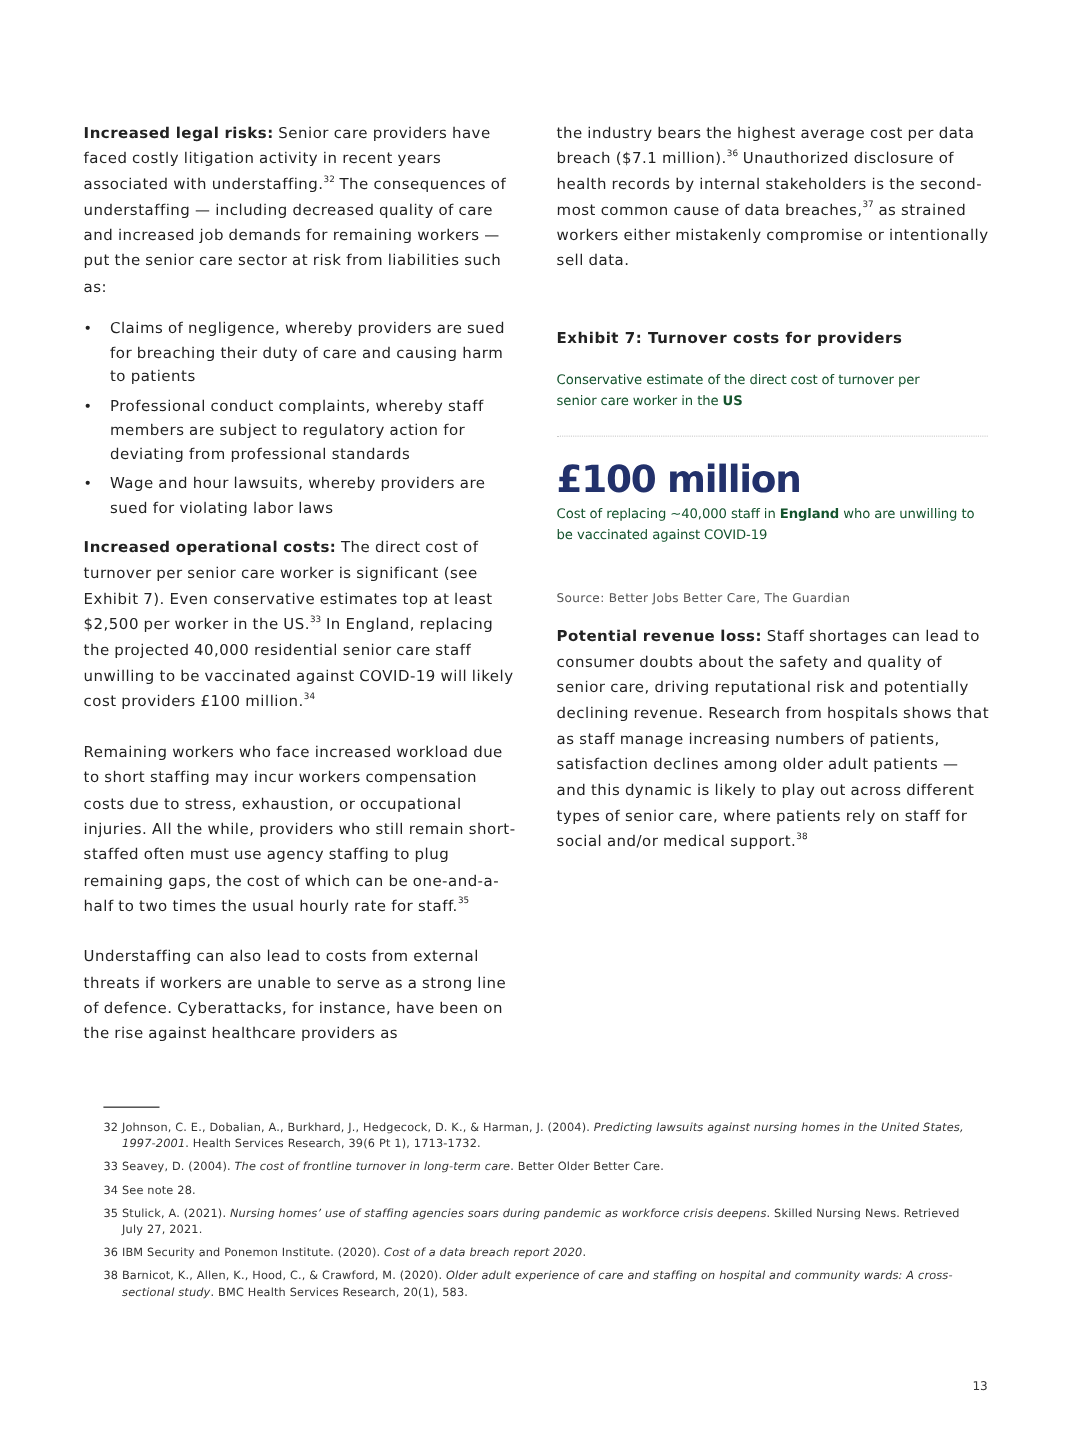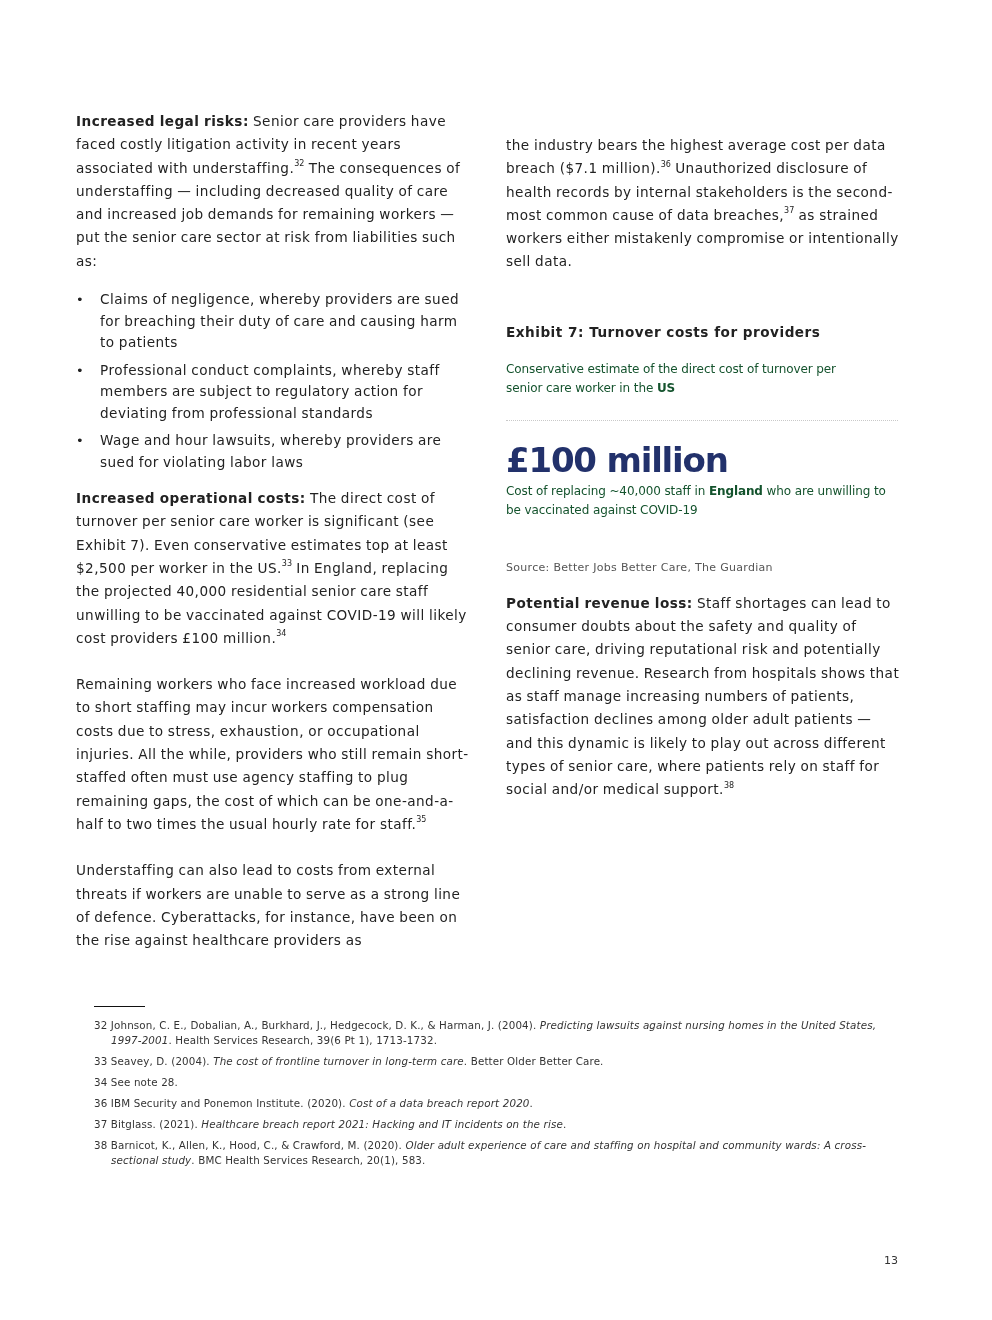--- a/index.html
+++ b/index.html
@@ -2,21 +2,21 @@
 <html><head>
   <meta charset="utf-8">
   <style>
     html, body { margin: 0; padding: 0; background: #ffffff; }
     body {
       width: 992px; height: 1320px; position: relative; overflow: hidden;
       font-family: "DejaVu Sans", sans-serif; color: #222222;
     }
     .col { position: absolute; top: 110px; }
     .col-left { left: 76px; width: 395px; }
-    .col-right { left: 506px; width: 395px; margin-top: 24px; }
+    .col-right { left: 506px; width: 395px; }
     .body-text {
       font-size: 13.6px; line-height: 23.3px; letter-spacing: 0.45px; margin: 0;
       word-spacing: -0.5px;
     }
     .body-text b { font-weight: bold; }
     sup { font-size: 8px; line-height: 0; position: relative; top: -1px; vertical-align: super; letter-spacing: 0; }
     ul.bullets { list-style: none; margin: 16px 0 0 0; padding: 0; }
     ul.bullets li {
       position: relative; padding-left: 24px; font-size: 13.6px; line-height: 21.5px;
       letter-spacing: 0.45px; word-spacing: -0.5px; margin-bottom: 6px;
@@ -85,18 +85,18 @@
 
   <div style="height:18px"></div>
   <p class="body-text"><b>Potential revenue loss:</b><span> Staff shortages can lead to consumer doubts about the safety and quality of senior care, driving reputational risk and potentially declining revenue. Research from hospitals shows that as staff manage increasing numbers of patients, satisfaction declines among older adult patients — and this dynamic is likely to play out across different types of senior care, where patients rely on staff for social and/or medical support.</span><sup>38</sup></p>
 </div>
 
 <div class="footnote-rule"></div>
 <div class="footnotes">
   <p class="fn"><span>32</span> <span>Johnson, C. E., Dobalian, A., Burkhard, J., Hedgecock, D. K., &amp; Harman, J. (2004). </span><i>Predicting lawsuits against nursing homes in the United States, 1997-2001</i><span>. Health Services Research, 39(6 Pt 1), 1713-1732.</span></p>
   <p class="fn"><span>33</span> <span>Seavey, D. (2004). </span><i>The cost of frontline turnover in long-term care</i><span>. Better Older Better Care.</span></p>
   <p class="fn"><span>34</span> <span>See note 28.</span><i></i><span></span></p>
+  <p class="fn"><span>35</span> <span>Stulick, A. (2021). </span><i>Nursing homes’ use of staffing agencies soars during pandemic as workforce crisis deepens</i><span>. Skilled Nursing News. Retrieved July 27, 2021.</span></p>
   <p class="fn"><span>36</span> <span>IBM Security and Ponemon Institute. (2020). </span><i>Cost of a data breach report 2020</i><span>.</span></p>
-  <p class="fn"><span>37</span> <span>Bitglass. (2021). </span><i>Healthcare breach report 2021: Hacking and IT incidents on the rise</i><span>.</span></p>
   <p class="fn"><span>38</span> <span>Barnicot, K., Allen, K., Hood, C., &amp; Crawford, M. (2020). </span><i>Older adult experience of care and staffing on hospital and community wards: A cross-sectional study</i><span>. BMC Health Services Research, 20(1), 583.</span></p>
 </div>
 
 <div class="page-num">13</div>
 
 </body></html>

